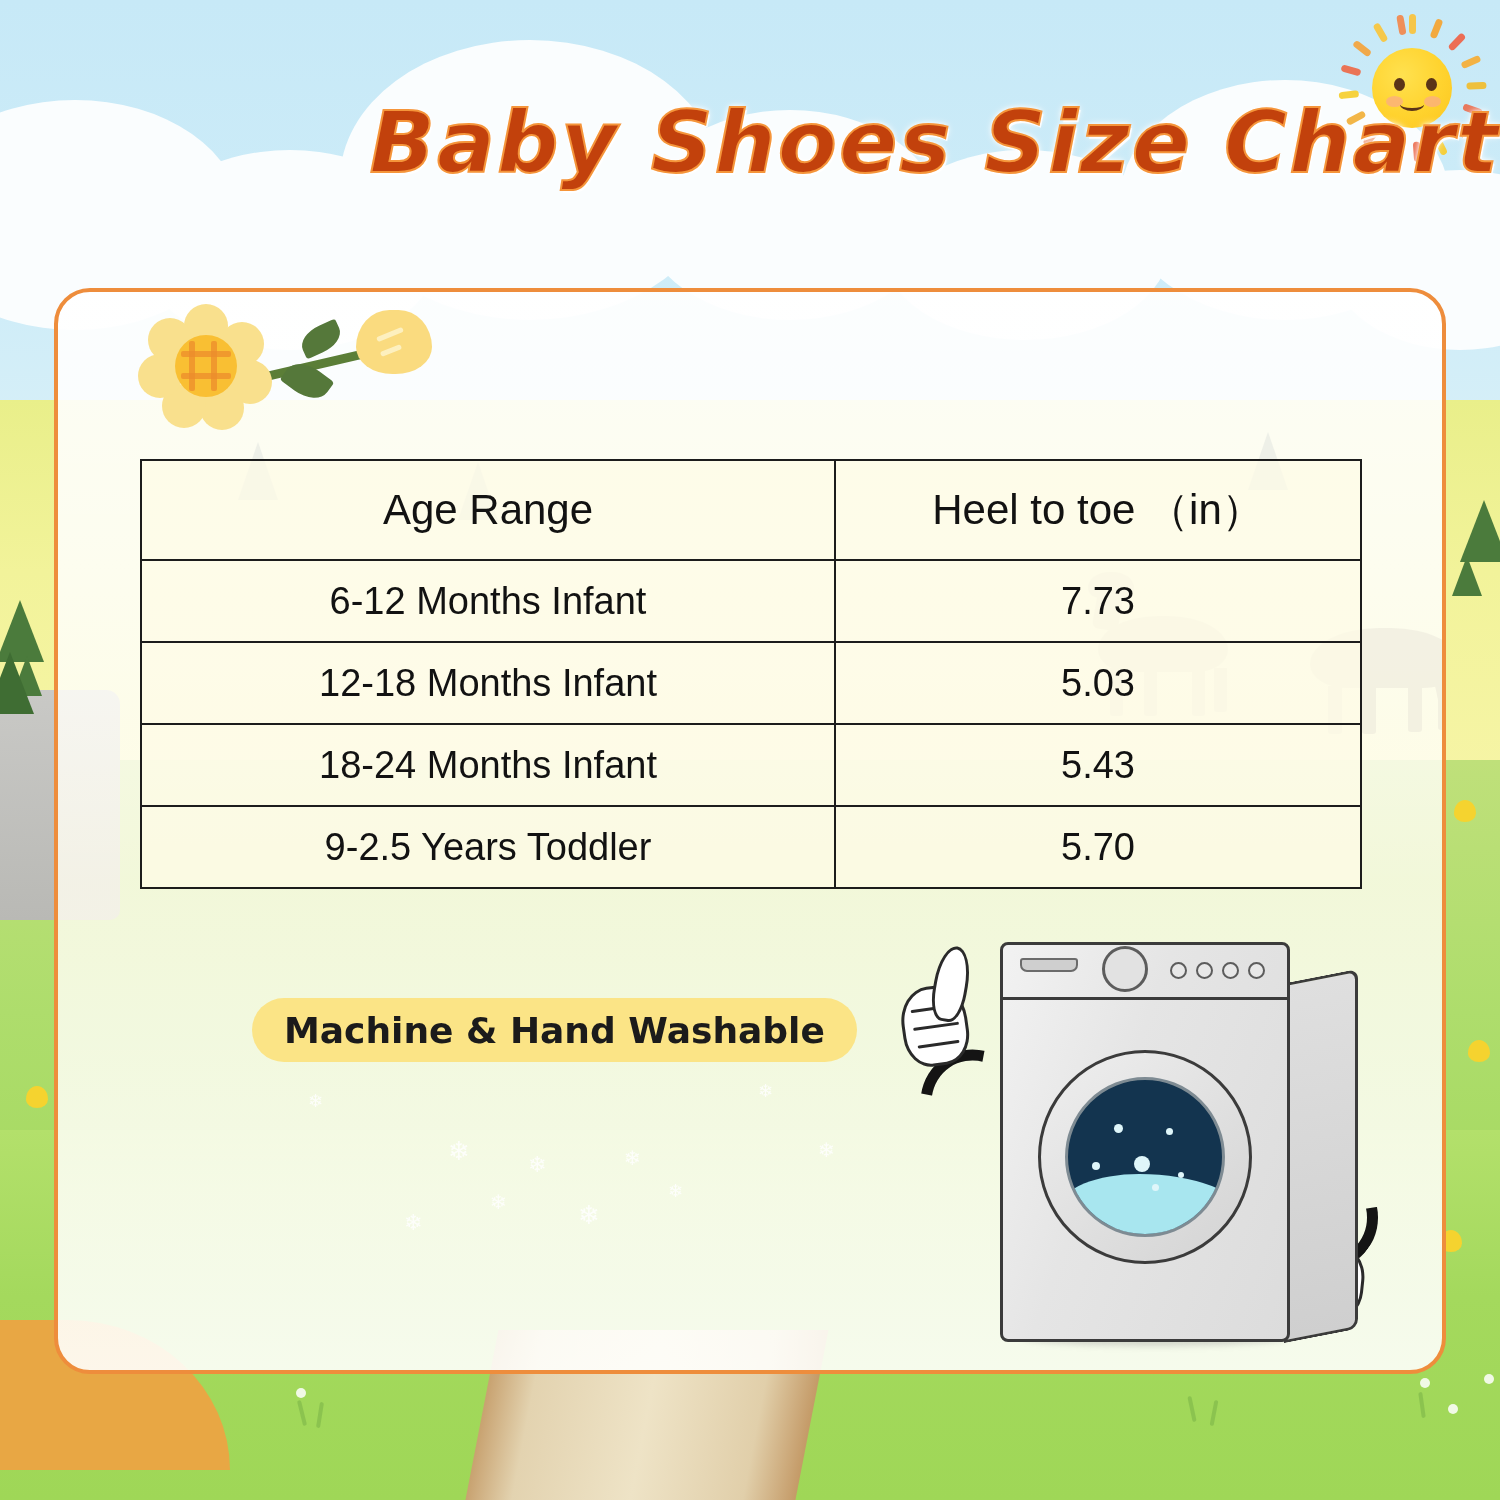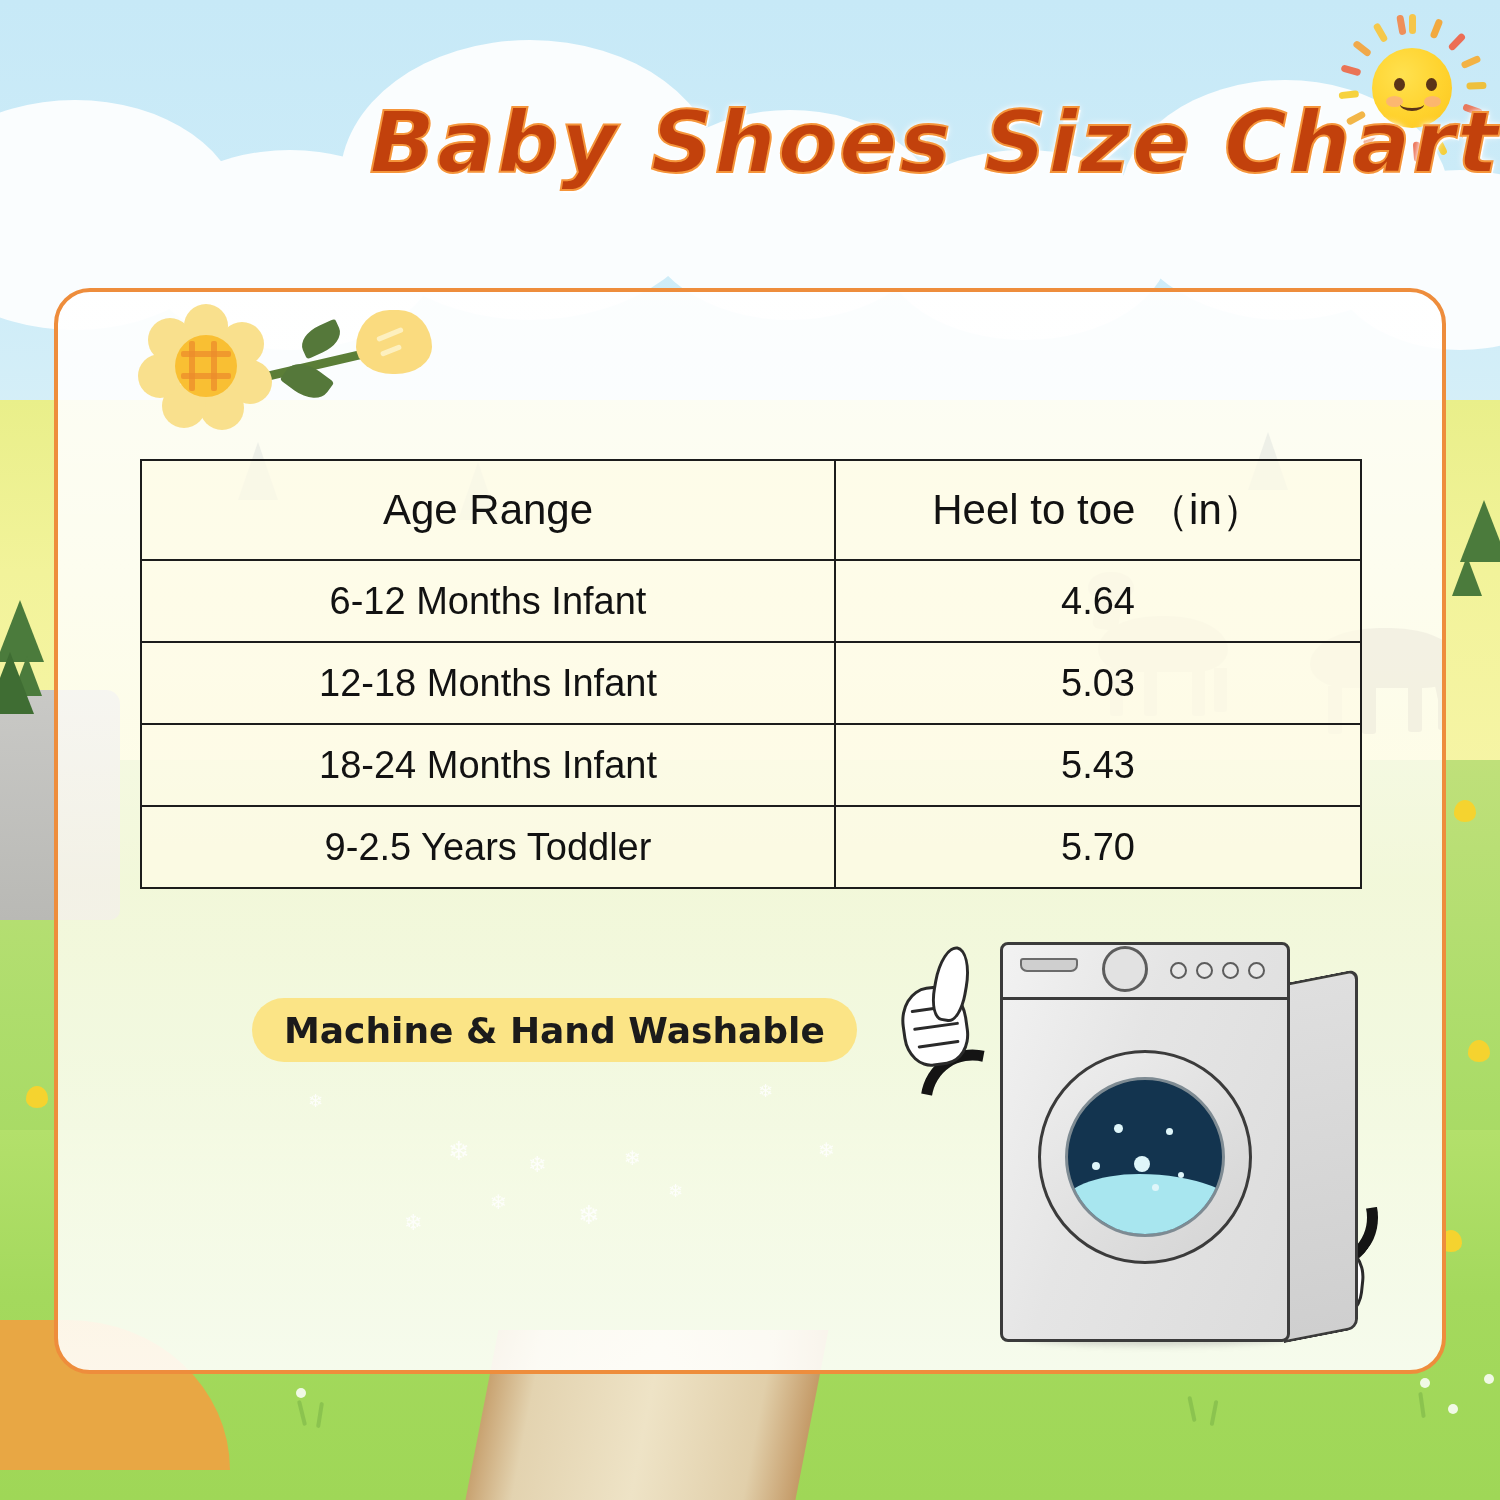--- a/index.html
+++ b/index.html
@@ -579,21 +579,21 @@
     <table id="size-table">
       <thead>
         <tr>
           <th class="col-age">Age Range</th>
           <th class="col-value">Heel to toe （in）</th>
         </tr>
       </thead>
       <tbody>
         <tr>
           <td>6-12  Months Infant</td>
-          <td>4.64</td>
+          <td>7.73</td>
         </tr>
         <tr>
           <td>12-18  Months Infant</td>
           <td>5.03</td>
         </tr>
         <tr>
           <td>18-24  Months Infant</td>
           <td>5.43</td>
         </tr>
         <tr>

